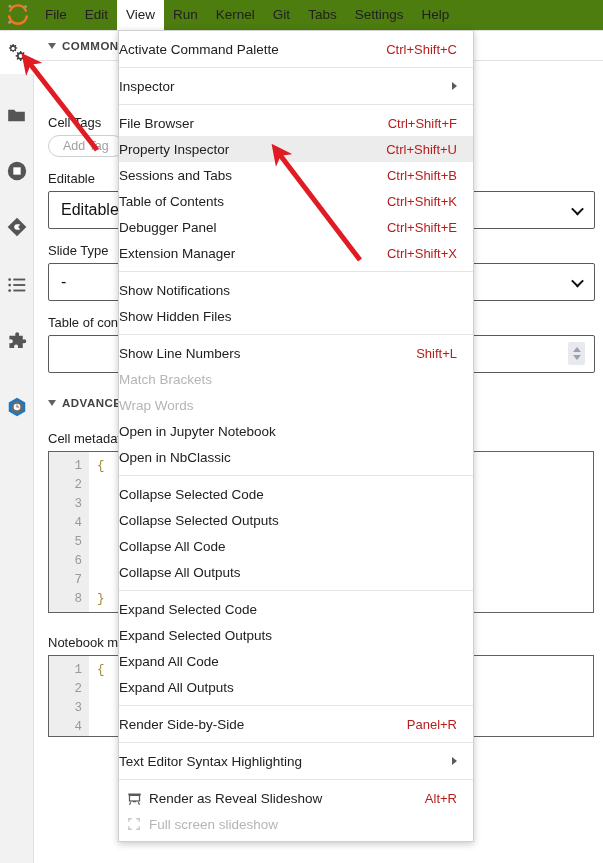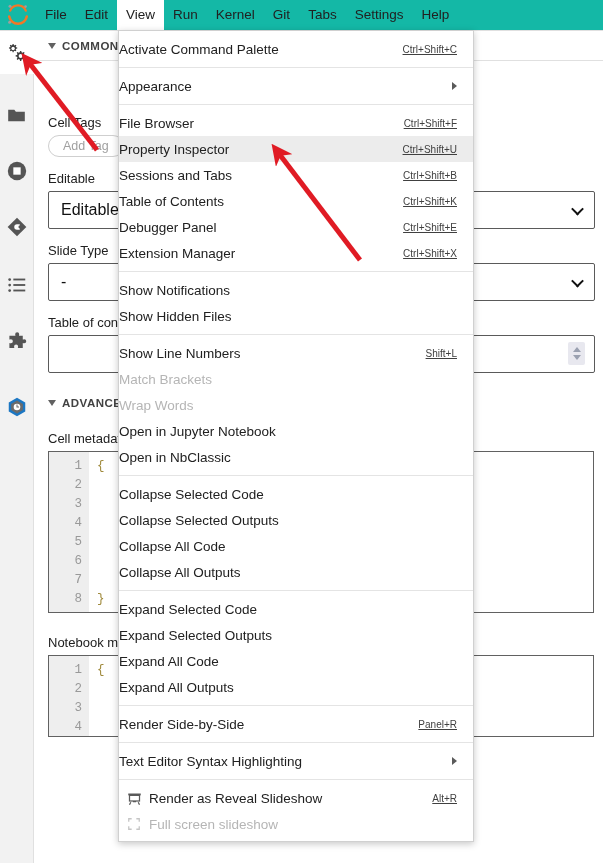--- a/index.html
+++ b/index.html
@@ -14,21 +14,21 @@
     position: relative;
     width: 603px; height: 863px;
     overflow: hidden;
     background: #ffffff;
   }
 
   
   .menubar {
     position: absolute; left: 0; top: 0;
     width: 603px; height: 30px;
-    background: #14b8a6;
+    background: #4d7c0f;
     border-bottom: 1px solid #e0e0e0;
     display: flex; align-items: flex-end;
     z-index: 5;
   }
   .logo {
     width: 36px; height: 30px;
     display: flex; align-items: center; justify-content: center;
     flex: 0 0 auto;
   }
   .menu-item {
@@ -227,24 +227,23 @@
     width: 30px;
     flex: 0 0 auto;
     display: flex; align-items: center; justify-content: center;
     color: #5a5a5a;
   }
   .mi .mi-label { flex: 1 1 auto; }
   .mi.has-icon .mi-label { padding-left: 0; }
   .mi:not(.has-icon) .mi-label { }
   .mi .mi-shortcut {
     flex: 0 0 auto;
-    color: #404040;
-    font-size: 10px;
+    color: #b91c1c;
+    font-size: 13px;
     padding-left: 18px;
-    text-decoration: underline;
   }
   .mi .mi-sub {
     flex: 0 0 auto;
     width: 0; height: 0;
     border-top: 4px solid transparent;
     border-bottom: 4px solid transparent;
     border-left: 5px solid #5a5a5a;
     margin-left: 10px;
   }
   .mi.highlight { background: #ececec; }
@@ -438,21 +437,21 @@
     </div>
   </div>
 
   <div class="dropdown" id="view-dropdown">
       <div class="mi">
         <span class="mi-label">Activate Command Palette</span>
         <span class="mi-shortcut">Ctrl+Shift+C</span>
       </div>
       <div class="mi-sep"></div>
       <div class="mi">
-        <span class="mi-label">Appearance</span>
+        <span class="mi-label">Inspector</span>
         <span class="mi-sub"></span>
       </div>
       <div class="mi-sep"></div>
       <div class="mi">
         <span class="mi-label">File Browser</span>
         <span class="mi-shortcut">Ctrl+Shift+F</span>
       </div>
       <div class="mi highlight">
         <span class="mi-label">Property Inspector</span>
         <span class="mi-shortcut">Ctrl+Shift+U</span>

